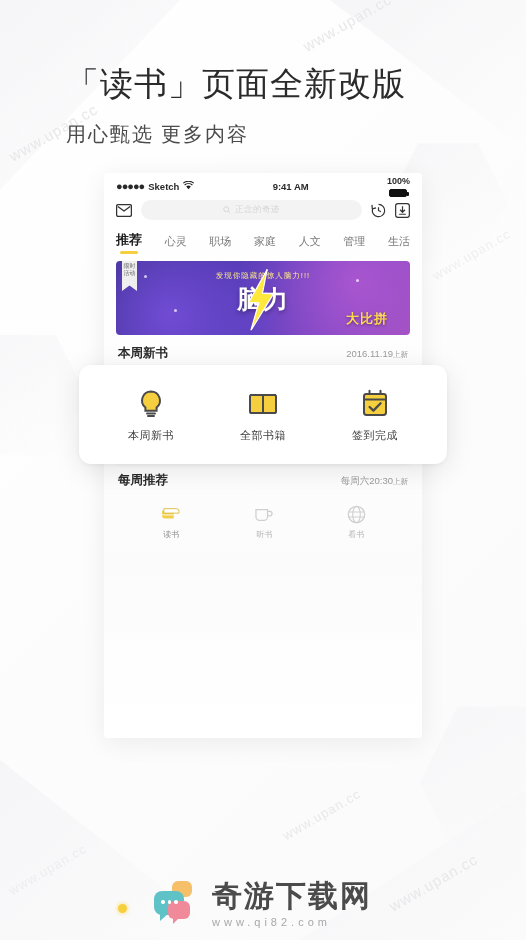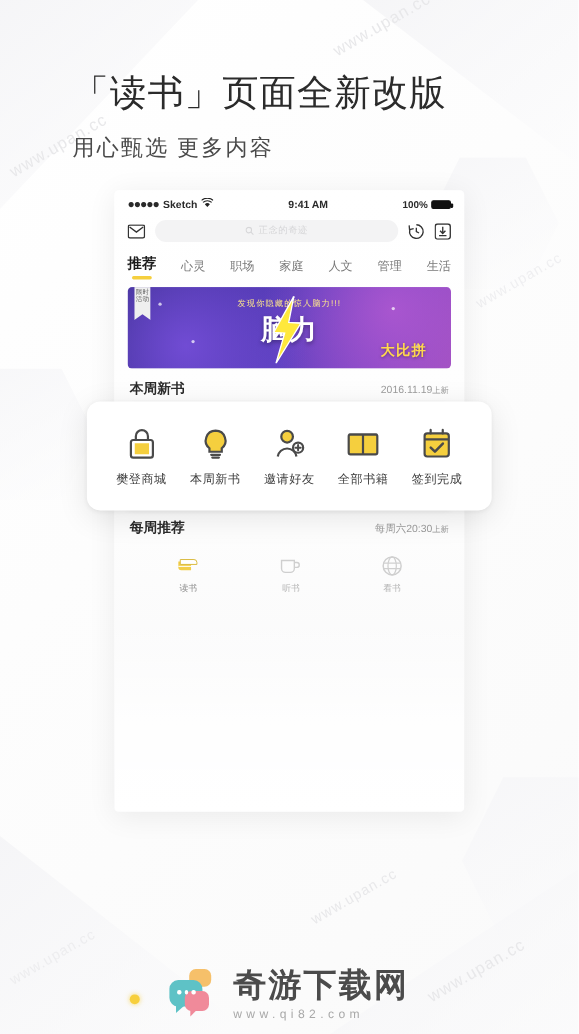--- a/index.html
+++ b/index.html
@@ -90,21 +90,21 @@
   .statusbar {
     display:flex; align-items:center; justify-content:space-between;
     height:22px; padding:4px 12px 0 12px;
     font-size:9px; color:#2a2a2a; font-weight:bold;
   }
   .sb-left { display:flex; align-items:center; gap:4px; }
   .dots { letter-spacing:-1px; font-size:11px; }
   .carrier { font-weight:bold; font-size:9.5px; }
   .wifi { font-size:10px; }
   .sb-time { font-size:9.5px; font-weight:bold; }
-  .sb-right { display:flex; align-items:center; gap:3px; }
+  .sb-right { display:flex; align-items:center; gap:3px;flex-direction:column; }
   .batt-pct { font-size:9px; font-weight:bold; }
   .batt {
     width:18px; height:8px; border:1px solid #111; border-radius:2px;
     position:relative; background:#111;
   }
   .batt:after{
     content:""; position:absolute; right:-3px; top:2px;
     width:2px; height:4px; background:#111; border-radius:0 1px 1px 0;
   }
 
@@ -453,52 +453,31 @@
             </svg>
         </div>
         <div class="wk-lb">看书</div>
       </div>
     </div>
 
   </div>
 
   <div id="quickcard">
 
-    <div class="qa">
-      <div class="qa-ic">
-        <svg width="28" height="30" viewBox="0 0 28 30">
-          <path d="M8.5 11 V7.5 a5.5 5.5 0 0 1 11 0 V11" stroke="#4a4a4a" stroke-width="2" fill="none" stroke-linecap="round"></path>
-          <rect x="4" y="11" width="20" height="16" rx="2.2" stroke="#4a4a4a" stroke-width="2" fill="none"></rect>
-          <path d="M7.5 14 h13 v10 h-13 Z" fill="#f5cf3e"></path>
-        </svg>
-      </div>
-      <div class="qa-lb">樊登商城</div>
-    </div>
 
     <div class="qa">
       <div class="qa-ic">
         <svg width="28" height="30" viewBox="0 0 28 30">
           <path d="M14 2.5 a9 9 0 0 1 5.6 16 v3.2 h-11.2 v-3.2 A9 9 0 0 1 14 2.5 Z" stroke="#4a4a4a" stroke-width="2" fill="#f5cf3e"></path>
           <path d="M10 24.5 h8 M11 27 h6" stroke="#4a4a4a" stroke-width="2" stroke-linecap="round"></path>
         </svg>
       </div>
       <div class="qa-lb">本周新书</div>
     </div>
 
-    <div class="qa">
-      <div class="qa-ic">
-        <svg width="30" height="30" viewBox="0 0 30 30">
-          <circle cx="13" cy="8" r="5.3" fill="#f5cf3e" stroke="#4a4a4a" stroke-width="2"></circle>
-          <path d="M4.5 26 a8.6 8.6 0 0 1 17 0" stroke="#4a4a4a" stroke-width="2" fill="none"></path>
-          <circle cx="23" cy="18" r="4.6" fill="#fff" stroke="#4a4a4a" stroke-width="2"></circle>
-          <path d="M23 15.6 v4.8 M20.6 18 h4.8" stroke="#4a4a4a" stroke-width="1.8" stroke-linecap="round"></path>
-        </svg>
-      </div>
-      <div class="qa-lb">邀请好友</div>
-    </div>
 
     <div class="qa">
       <div class="qa-ic">
         <svg width="30" height="26" viewBox="0 0 30 26">
           <rect x="2" y="4" width="26" height="18" rx="1.6" stroke="#4a4a4a" stroke-width="2" fill="#f5cf3e"></rect>
           <path d="M15 4 V22" stroke="#4a4a4a" stroke-width="2"></path>
           <path d="M2 4 h26" stroke="#4a4a4a" stroke-width="2"></path>
         </svg>
       </div>
       <div class="qa-lb">全部书籍</div>

